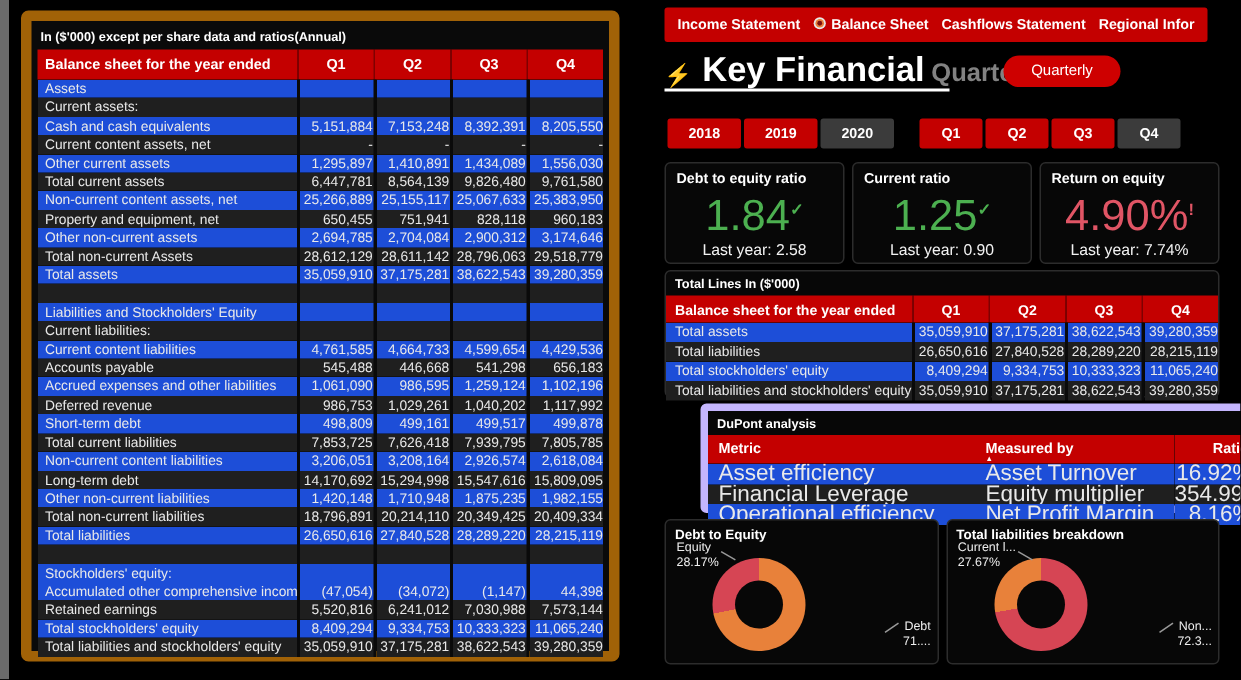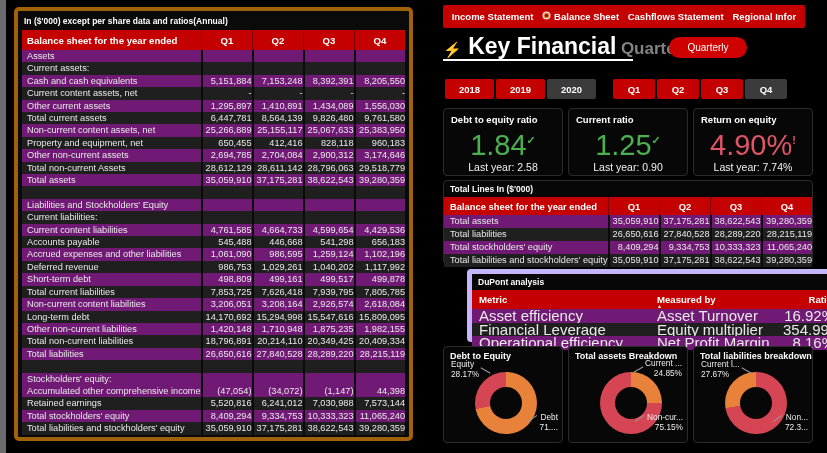--- a/index.html
+++ b/index.html
@@ -2,32 +2,32 @@
 <html><head>
 <meta charset="utf-8">
 <style>
   html,body{margin:0;padding:0;background:#000;}
   .screen{position:relative;width:827px;height:453px;background:#000;overflow:hidden;
           font-family:"Liberation Sans",sans-serif;-webkit-font-smoothing:antialiased;}
   .left-strip{position:absolute;left:0;top:0;width:6px;height:453px;background:#6b6b6b;}
 
   
   .left-card{position:absolute;left:14px;top:7px;width:399px;height:434px;background:#0a0a0a;
-             border:4px solid #a16207;border-radius:5px;box-sizing:border-box;padding:3px 4px;}
+             border:7px solid #a16207;border-radius:5px;box-sizing:border-box;padding:3px 4px;}
   .bs-caption{font-size:8.5px;font-weight:bold;color:#fff;padding:2px 2px 4px;}
   table{border-collapse:collapse;table-layout:fixed;width:100%;}
   .bs-table thead th{background:#C40000;color:#fff;font-size:9.6px;height:18px;font-weight:bold;}
   .bs-table th.lab{text-align:left;padding-left:5px;}
   .bs-table th.num,.mini-table th.num{width:48px;border-left:1px solid rgba(0,0,0,.35);}
   .bs-table tbody td{font-size:9.2px;color:#e9e9e9;height:12.4px;line-height:12.4px;padding:0;
                      white-space:nowrap;overflow:hidden;}
   .bs-table td.lab{padding-left:5px;}
   td.num{text-align:right;padding-right:4px;}
   tbody td.num{border-left:2px solid #0a0a0a;}
-  tr.dark{background:#701a75;margin-top:40px;} tr.light{background:#1f1f1f;}
+  tr.dark{background:#1d4ed8;margin-top:40px;} tr.light{background:#1f1f1f;}
 
   
   .topnav{position:absolute;left:443px;top:5px;width:362px;height:23px;background:#C40000;
           display:flex;align-items:center;justify-content:space-evenly;border-radius:2px;overflow:hidden;}
   .nav-item{color:#fff;font-size:9.5px;font-weight:bold;display:flex;align-items:center;gap:3px;white-space:nowrap;}
 
   .title-row{position:absolute;left:443px;top:33px;width:370px;height:32px;}
   .bolt{color:#F2C311;font-size:15px;vertical-align:-1px;margin-right:2px;}
   .t-main{font-size:23px;font-weight:bold;color:#fff;}
   .t-sec{font-size:17px;font-weight:bold;color:#828282;}
@@ -145,21 +145,21 @@
           <tr class="dark data">
             <td class="lab">Non-current content assets, net</td>
             <td class="num">25,266,889</td>
             <td class="num">25,155,117</td>
             <td class="num">25,067,633</td>
             <td class="num">25,383,950</td>
           </tr>
           <tr class="light data">
             <td class="lab">Property and equipment, net</td>
             <td class="num">650,455</td>
-            <td class="num">412,416</td>
+            <td class="num">751,941</td>
             <td class="num">828,118</td>
             <td class="num">960,183</td>
           </tr>
           <tr class="dark data">
             <td class="lab">Other non-current assets</td>
             <td class="num">2,694,785</td>
             <td class="num">2,704,084</td>
             <td class="num">2,900,312</td>
             <td class="num">3,174,646</td>
           </tr>
@@ -456,28 +456,20 @@
   <div class="donuts" id="donuts">
       <div class="dcard">
         <div class="dtitle">Debt to Equity</div>
         <div class="donut" style="background: conic-gradient(rgb(232, 129, 58) 0%, rgb(232, 129, 58) 71.83%, rgb(214, 69, 84) 71.83%, rgb(214, 69, 84) 100%);">
           <div class="hole"></div>
         </div>
         <div class="dlabel pos-br">Debt<br>71....</div>
         <div class="dlabel pos-tl">Equity<br>28.17%</div>
       </div>
       <div class="dcard">
-        <div class="dtitle">Total assets Breakdown</div>
-        <div class="donut" style="background: conic-gradient(rgb(232, 129, 58) 0%, rgb(232, 129, 58) 24.85%, rgb(214, 69, 84) 24.85%, rgb(214, 69, 84) 100%);">
-          <div class="hole"></div>
-        </div>
-        <div class="dlabel pos-tr">Current ...<br>24.85%</div>
-        <div class="dlabel pos-br">Non-cur...<br>75.15%</div>
-      </div>
-      <div class="dcard">
         <div class="dtitle">Total liabilities breakdown</div>
         <div class="donut" style="background: conic-gradient(rgb(214, 69, 84) 0%, rgb(214, 69, 84) 72.33%, rgb(232, 129, 58) 72.33%, rgb(232, 129, 58) 100%);">
           <div class="hole"></div>
         </div>
         <div class="dlabel pos-br">Non...<br>72.3...</div>
         <div class="dlabel pos-tl">Current l...<br>27.67%</div>
       </div>
     </div>
 </div>
 

